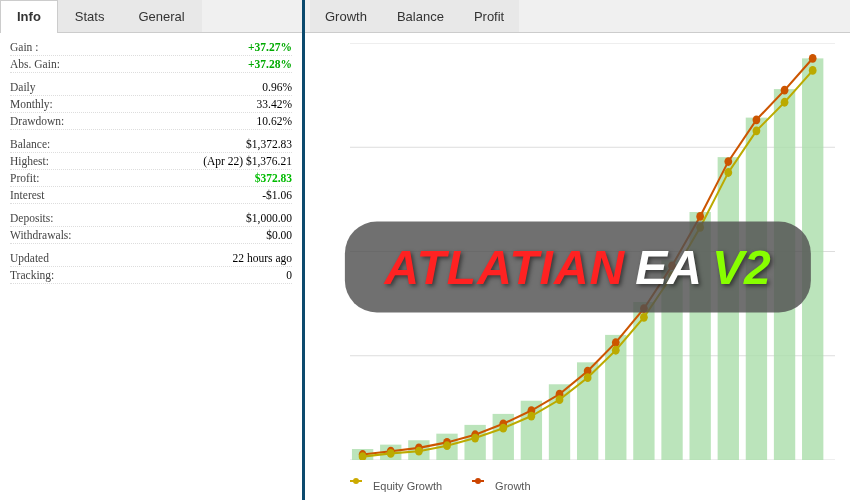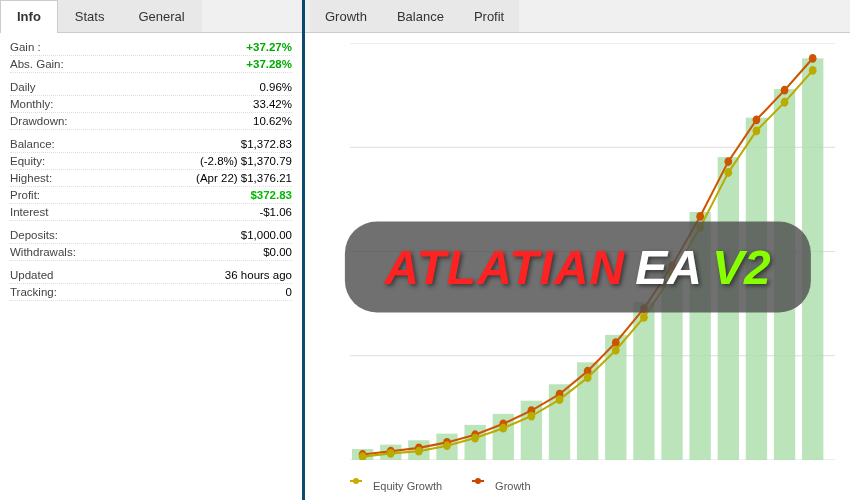--- a/index.html
+++ b/index.html
@@ -87,20 +87,21 @@
       overflow-y: auto;
       flex: 1;
     }
 
     .info-row {
       display: flex;
       justify-content: space-between;
       padding: 2px 0;
       border-bottom: 1px dotted #ddd;
       align-items: flex-start;
+      font-family: Liberation Serif, serif;
     }
 
     .info-label {
       color: #444;
       font-size: 11.5px;
     }
 
     .info-value {
       font-size: 11.5px;
       text-align: right;
@@ -264,24 +265,20 @@
         <span class="info-label">Drawdown:</span>
         <span class="info-value">10.62%</span>
       </div>
       <div class="spacer-row"></div>
 
       <div class="info-row">
         <span class="info-label">Balance:</span>
         <span class="info-value">$1,372.83</span>
       </div>
 
-      <div class="info-row">
-        <span class="info-label">Equity:</span>
-        <span class="info-value">(-2.8%) $1,370.79</span>
-      </div>
 
       <div class="info-row">
         <span class="info-label">Highest:</span>
         <span class="info-value">(Apr 22) $1,376.21</span>
       </div>
 
       <div class="info-row">
         <span class="info-label">Profit:</span>
         <span class="info-value profit-green">$372.83</span>
       </div>
@@ -298,21 +295,21 @@
       </div>
 
       <div class="info-row">
         <span class="info-label">Withdrawals:</span>
         <span class="info-value">$0.00</span>
       </div>
       <div class="spacer-row"></div>
 
       <div class="info-row">
         <span class="info-label">Updated</span>
-        <span class="info-value">36 hours ago</span>
+        <span class="info-value">22 hours ago</span>
       </div>
 
       <div class="info-row">
         <span class="info-label">Tracking:</span>
         <span class="info-value">0</span>
       </div>
     </div>
   </div>
 
   <div class="right-panel">

